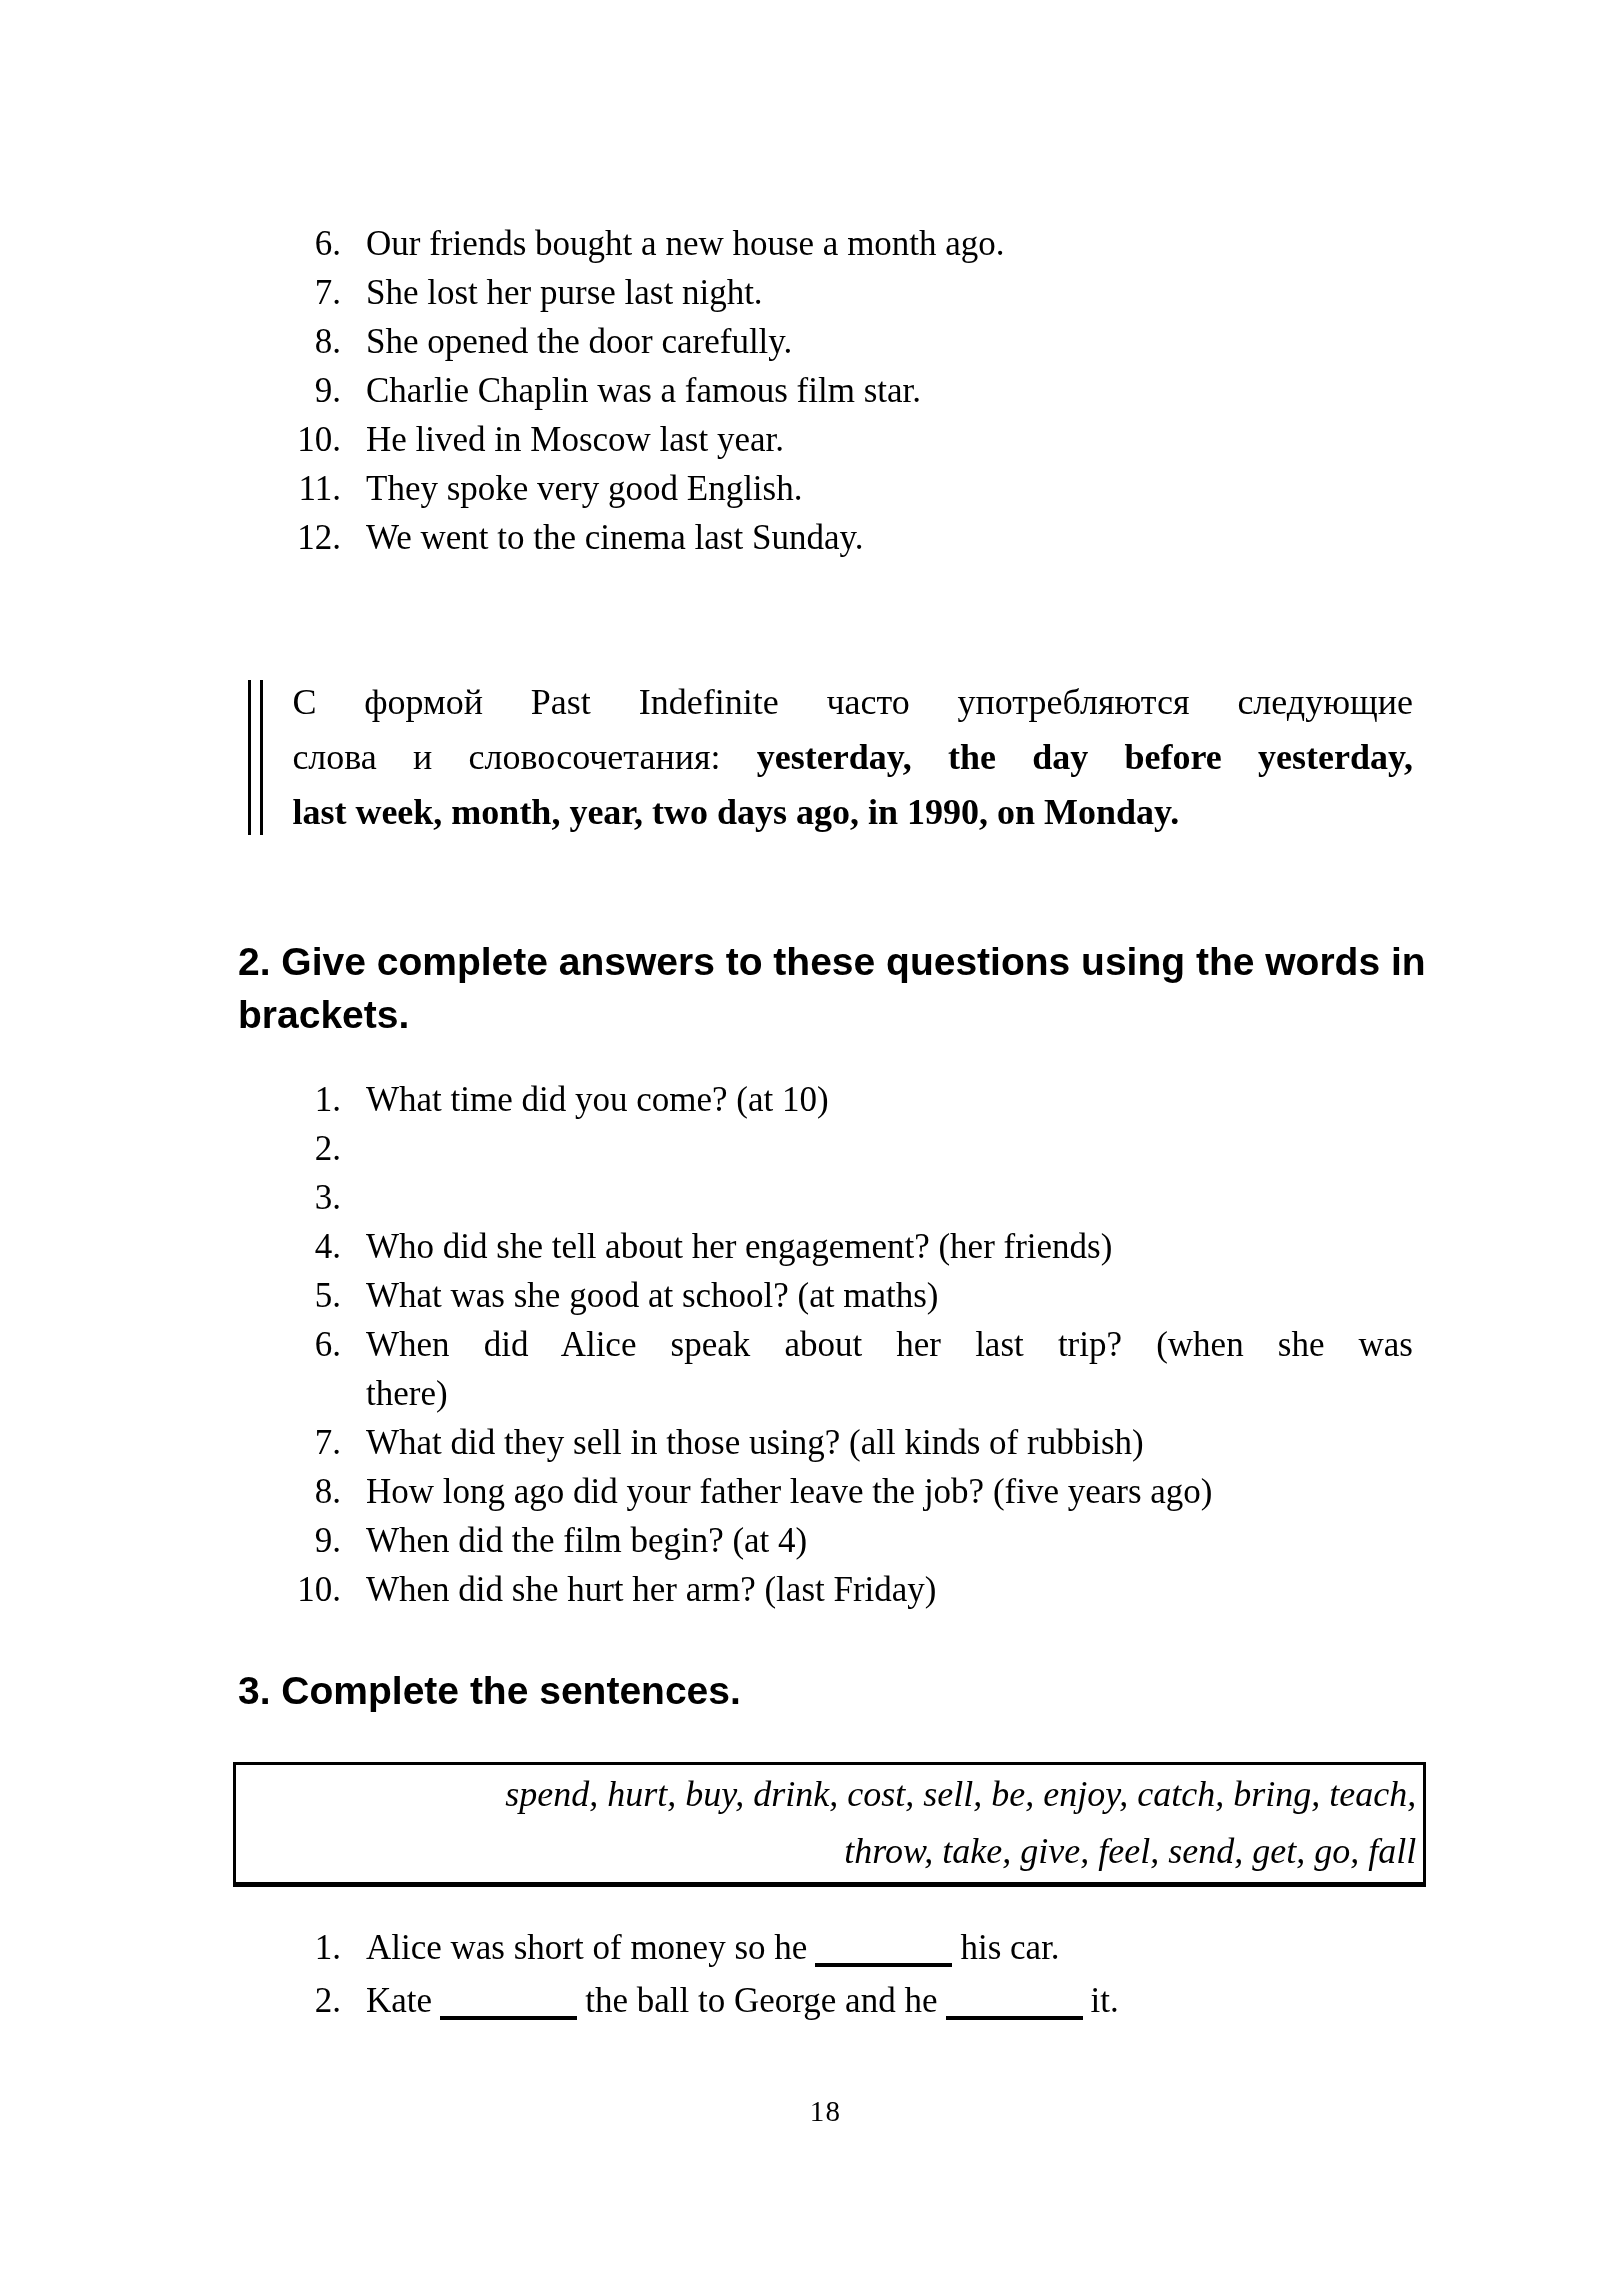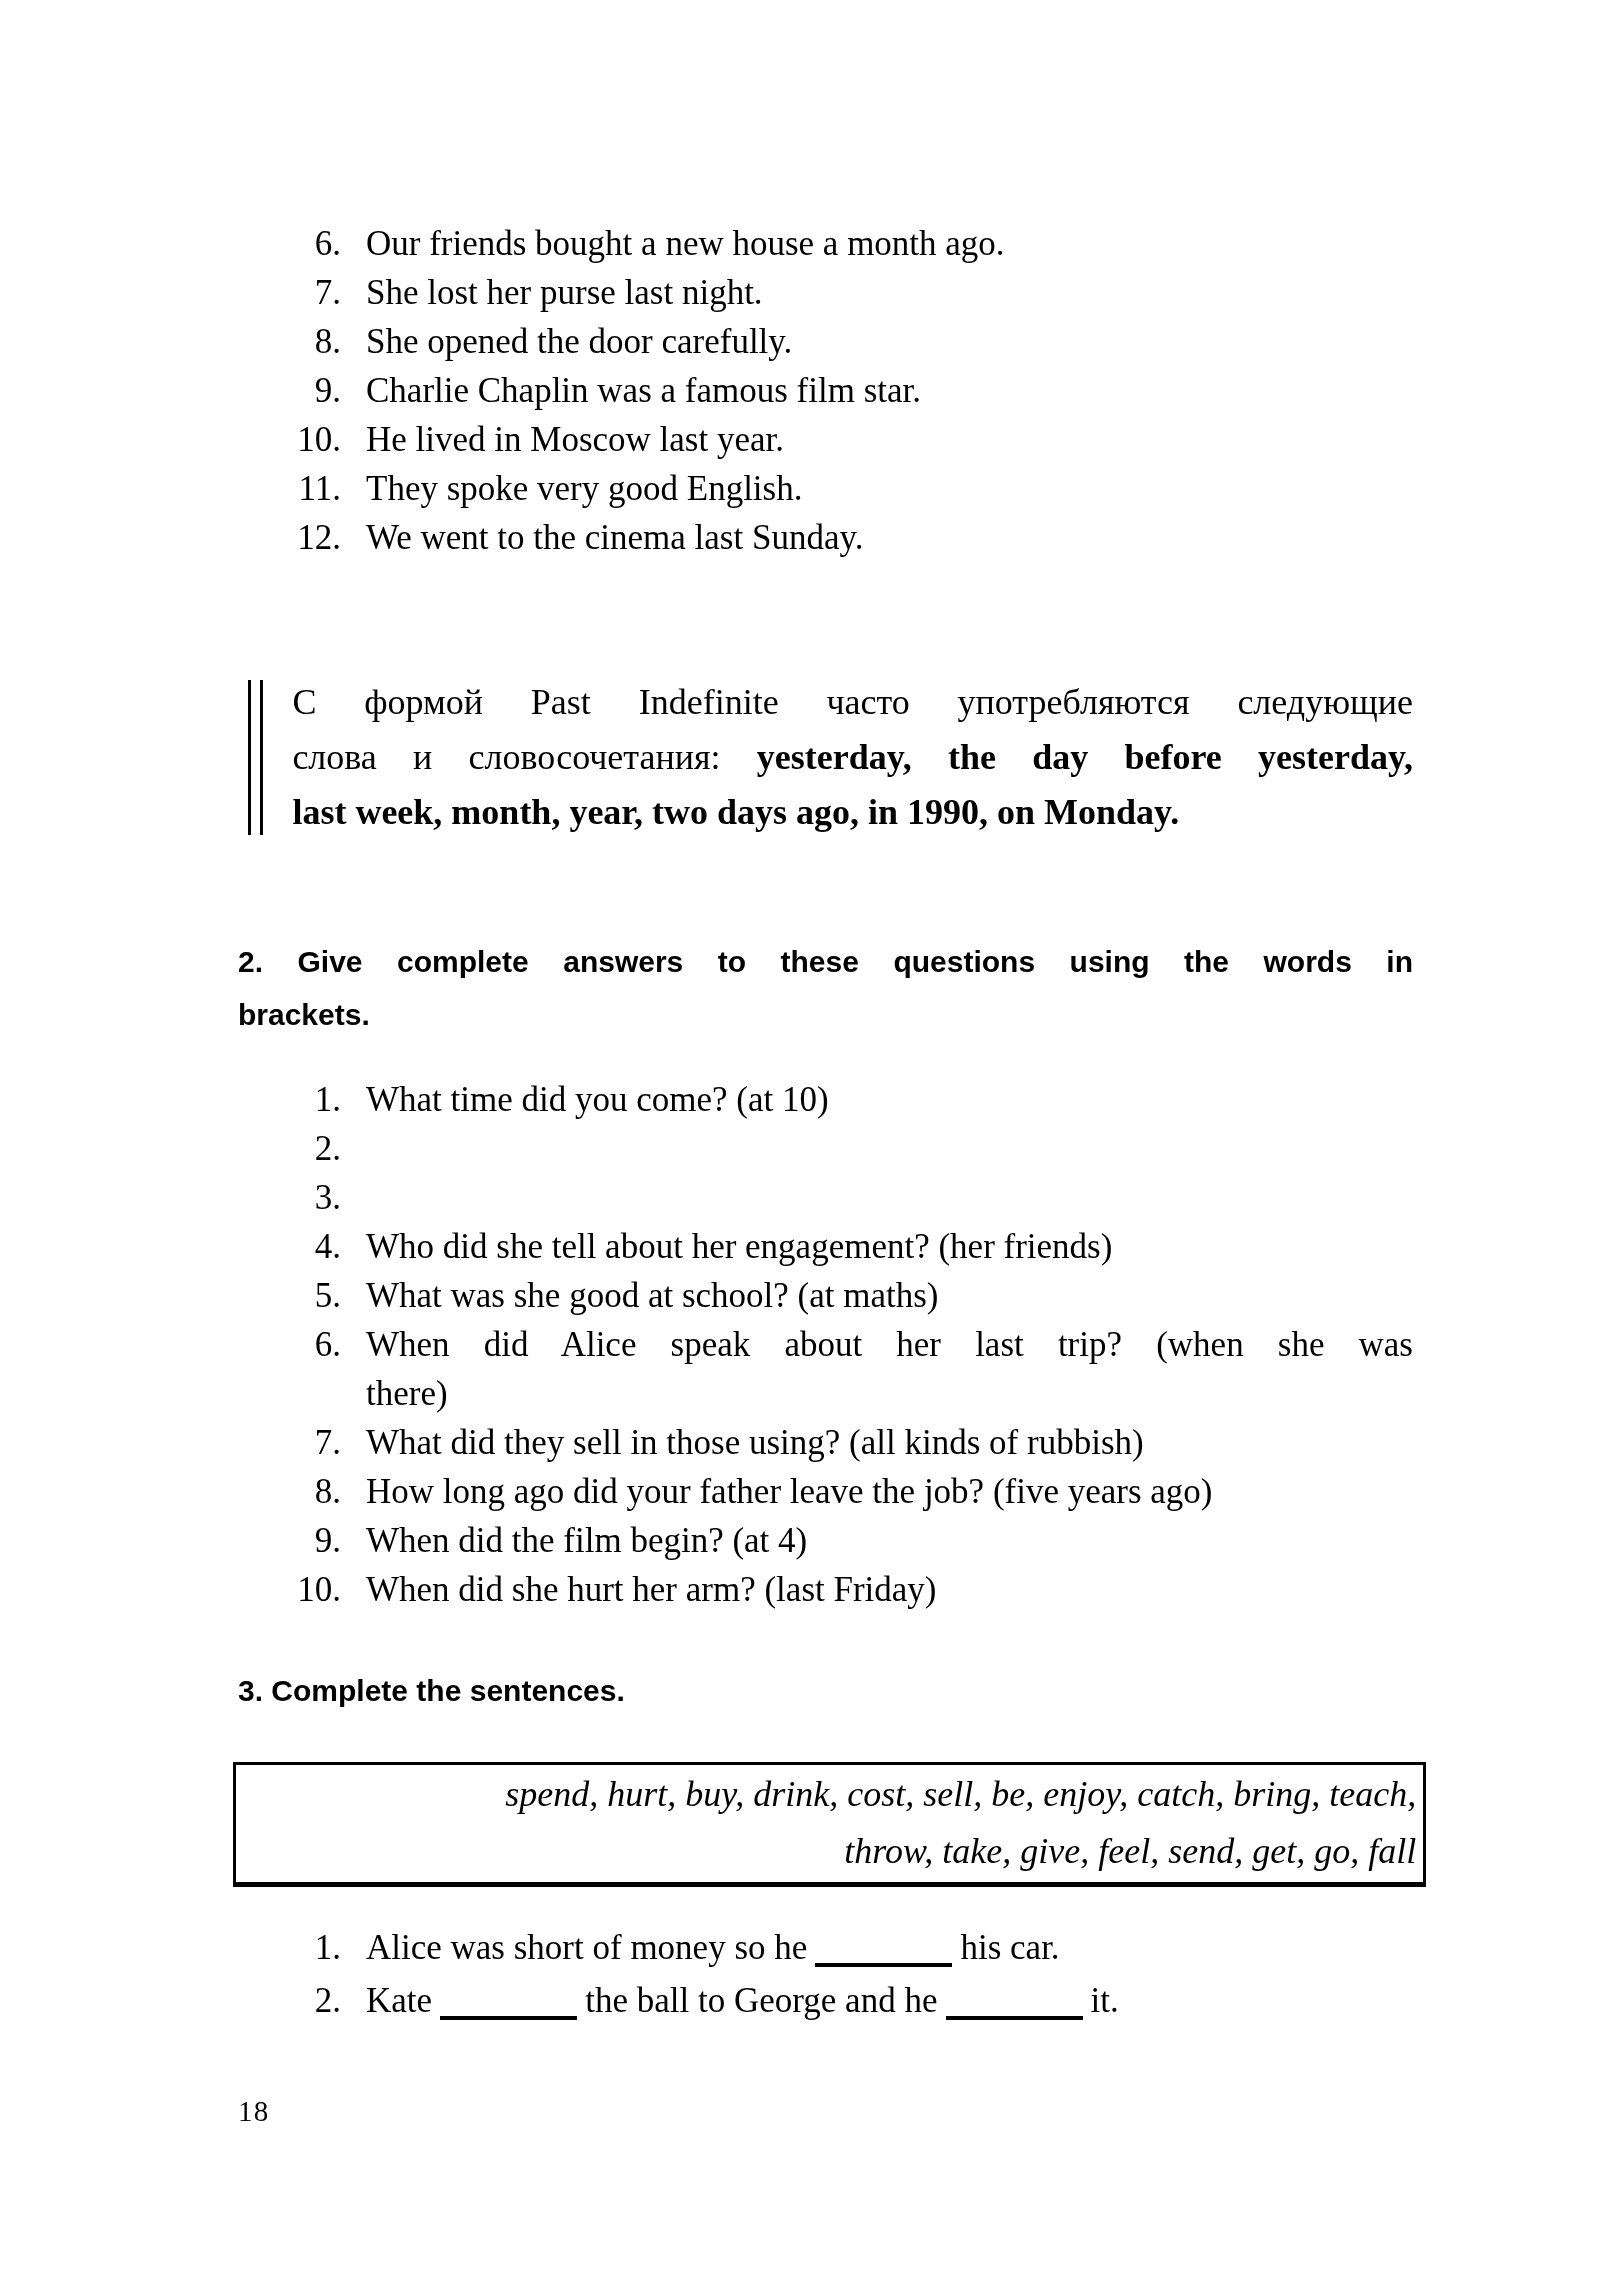--- a/index.html
+++ b/index.html
@@ -27,41 +27,41 @@
   .note-bars {
     flex: none; width: 9.4px; margin: 5px 0;
     border-left: 3.1px solid #000; border-right: 3.1px solid #000;
   }
   .note-body { flex: 1; margin-left: 29px; font-size: 36px; line-height: 55px; }
   .note-line { white-space: nowrap; }
   .note-line b { font-weight: 700; }
   
   .heading {
     font-family: "Liberation Sans", sans-serif;
-    font-weight: 700; font-size: 30px; line-height: 53px;
+    font-weight: 700; font-size: 39px; line-height: 53px;
   }
   .h2 { margin-top: 95px; }
   .h3 { margin-top: 50px; }
   .list { margin-top: 34px; }
   
   .word-box {
     margin-top: 45px; margin-left: -5px; margin-right: -12.5px;
     border: 3.1px solid #000; border-bottom-width: 5.6px;
     padding: 1.3px 6.3px; box-sizing: border-box;
     text-align: right; font-style: italic; font-size: 36px; line-height: 57px;
   }
   
   .sentences { margin-top: 34px; }
   .sentences .row { line-height: 53px; }
   .blank {
     display: inline-block; width: 137px; height: 6.3px;
     border-bottom: 4.4px solid #000; vertical-align: -8.8px; margin: 0 8.1px;
   }
   .page-number {
-    margin-top: 65px; text-align: left;
+    margin-top: 65px; text-align: center;
     font-size: 29px; letter-spacing: 1.3px; line-height: 38px;
   }
 </style>
 </head>
 <body>
 
 <div class="page">
 
   <div class="list" style="margin-top:0">
     <div class="row">

